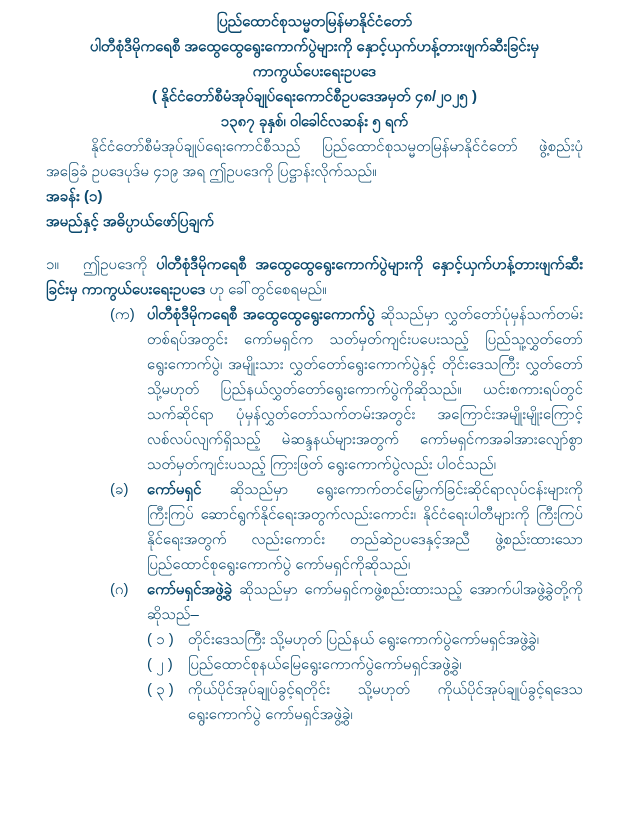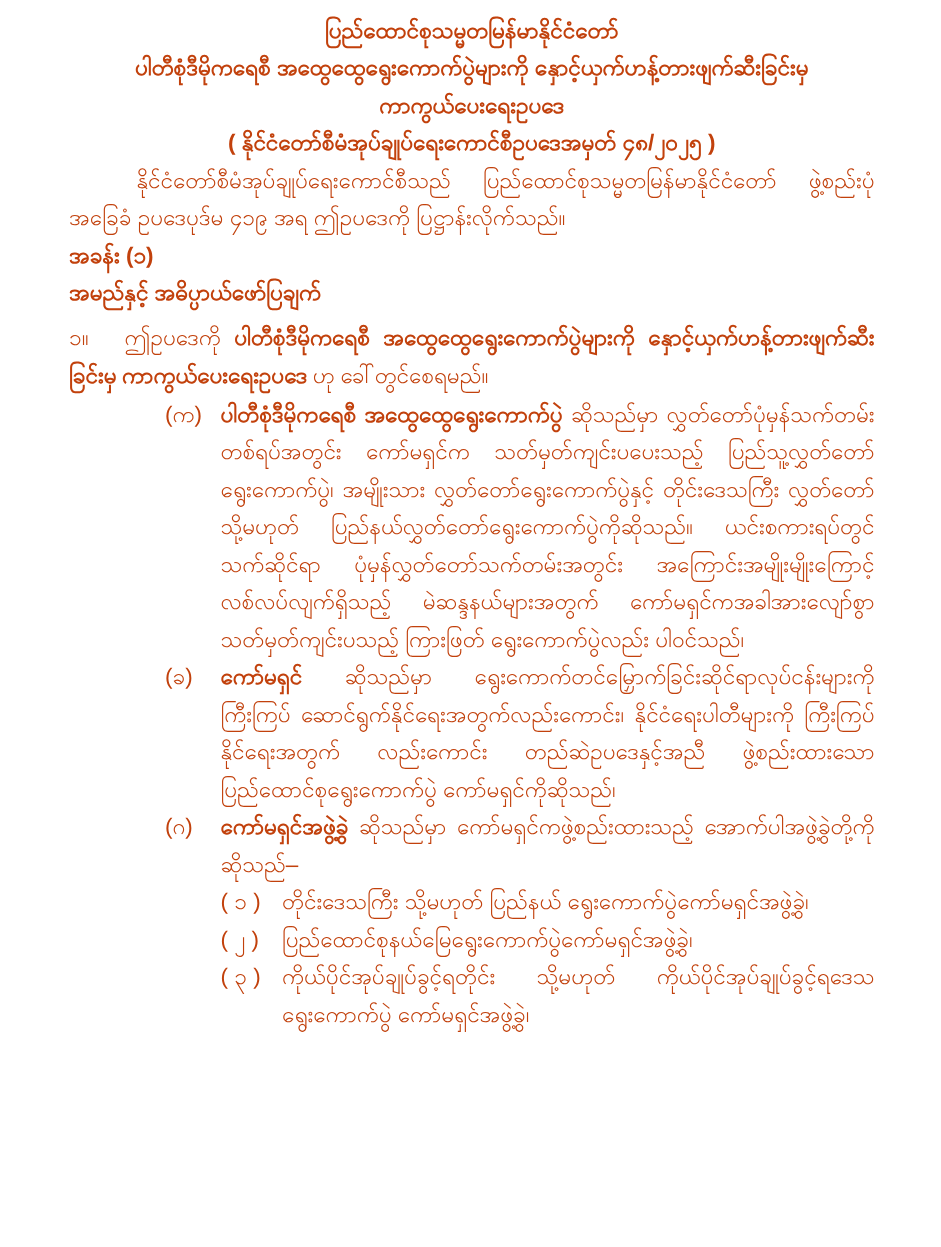--- a/index.html
+++ b/index.html
@@ -2,41 +2,40 @@
 <html lang="my"><head>
 <meta charset="utf-8">
 <style>
   html, body { margin: 0; padding: 0; background: #ffffff; }
   .page {
     position: relative;
     box-sizing: border-box;
     width: 627px;
     height: 831px;
     background: #ffffff;
-    color: #c2410c;
+    color: #0c4a6e;
     font-family: "Liberation Sans", sans-serif;
     font-size: 15px;
     line-height: 25px;
     padding: 8px 44px 0 46px;
     overflow: hidden;
   }
   .doc-header { text-align: center; font-weight: bold; }
   .header-line { white-space: nowrap; }
   .preamble {
     margin: 0;
     text-align: justify;
     text-indent: 45px;
   }
   .chapter {
     font-weight: bold;
   }
   .clause-p {
-    margin: 6px 0 0 0;
+    margin: 18px 0 0 0;
     text-align: justify;
-    font-family: Liberation Serif, serif;
   }
   .clause-num { font-weight: normal; }
   .num-gap { display: inline-block; width: 24px; }
   .sub {
     position: relative;
     margin-left: 64px;
     padding-left: 37px;
     text-align: justify;
   }
   .sub-label { position: absolute; left: 0; top: 0; }
@@ -50,20 +49,21 @@
 </style>
 </head>
 <body>
 
 <div class="page">
   <div class="doc-header" id="header-lines">
       <div class="header-line">ပြည်ထောင်စုသမ္မတမြန်မာနိုင်ငံတော်</div>
       <div class="header-line">ပါတီစုံဒီမိုကရေစီ အထွေထွေရွေးကောက်ပွဲများကို နှောင့်ယှက်ဟန့်တားဖျက်ဆီးခြင်းမှ</div>
       <div class="header-line">ကာကွယ်ပေးရေးဥပဒေ</div>
       <div class="header-line">( နိုင်ငံတော်စီမံအုပ်ချုပ်ရေးကောင်စီဥပဒေအမှတ် ၄၈/၂၀၂၅ )</div>
+      <div class="header-line">၁၃၈၇ ခုနှစ်၊ ဝါခေါင်လဆန်း ၅ ရက်</div>
     </div>
 
   <p class="preamble">နိုင်ငံတော်စီမံအုပ်ချုပ်ရေးကောင်စီသည် ပြည်ထောင်စုသမ္မတမြန်မာနိုင်ငံတော် ဖွဲ့စည်းပုံအခြေခံ ဥပဒေပုဒ်မ ၄၁၉ အရ ဤဥပဒေကို ပြဋ္ဌာန်းလိုက်သည်။</p>
 
   <div class="chapter">
     <div>အခန်း (၁)</div>
     <div>အမည်နှင့် အဓိပ္ပာယ်ဖော်ပြချက်</div>
   </div>
 
   <main id="clauses">

